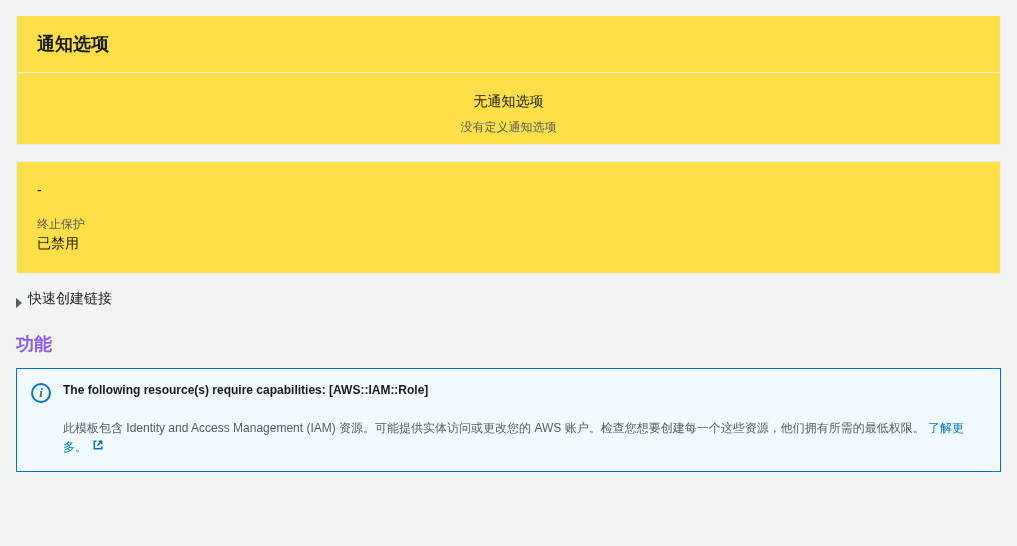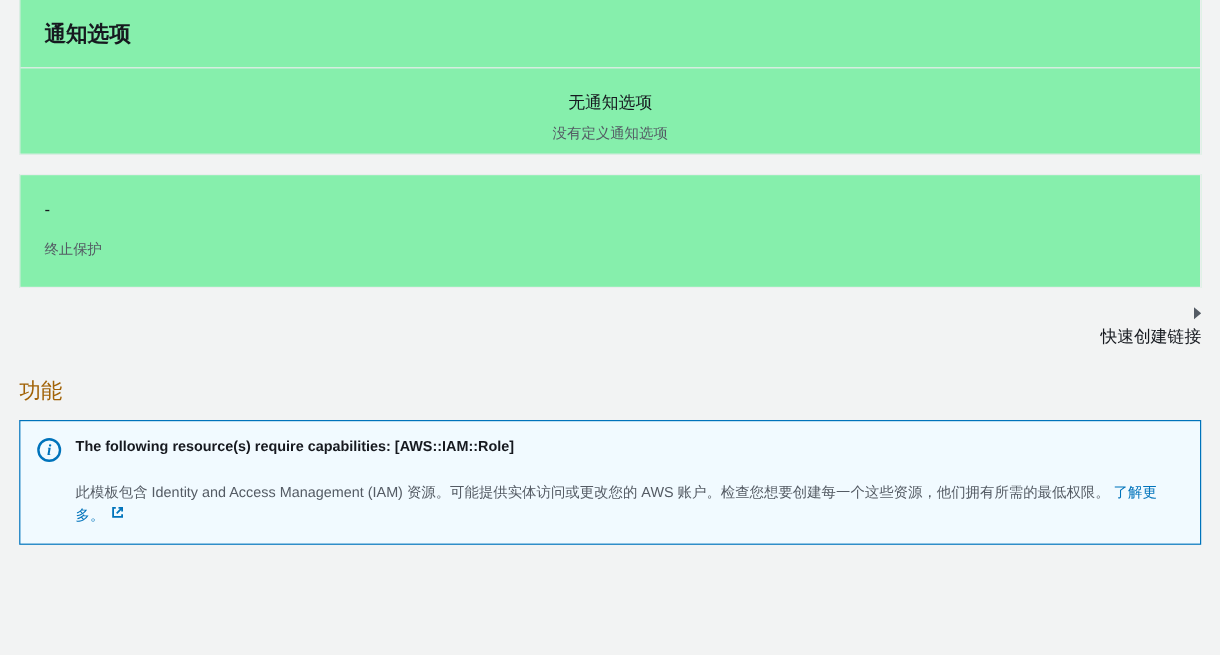--- a/index.html
+++ b/index.html
@@ -4,23 +4,23 @@
   <style>
     * { box-sizing: border-box; margin: 0; padding: 0; }
     body {
       font-family: "Amazon Ember", "Helvetica Neue", Arial, sans-serif;
       background: #f2f3f3;
       color: #16191f;
       font-size: 14px;
       padding: 0 0 60px 0;
     }
     .panel {
-      background: #86efac;
+      background: #fde047;
       border: 1px solid #eaeded;
-      margin: 0 16px;
+      margin: 16px 16px;
     }
     .panel + .panel { margin-top: 16px; }
     .panel.first { border-top: none; }
     .panel-header {
       padding: 16px 20px;
       font-size: 18px;
       font-weight: 700;
       border-bottom: 1px solid #eaeded;
     }
     .panel-sub-header {
@@ -59,35 +59,34 @@
     .kv-group + .kv-group { margin-top: 18px; }
 
     .expander {
       margin: 16px 16px 20px 16px;
       font-size: 14px;
       color: #16191f;
       display: flex;
       align-items: flex-end;
       gap: 6px;
       cursor: pointer;
-      flex-direction: column;
     }
     .expander .caret {
       display: inline-block;
       width: 0; height: 0;
       border-top: 5px solid transparent;
       border-bottom: 5px solid transparent;
       border-left: 6px solid #545b64;
     }
 
     .section-title {
       margin: 24px 16px 12px 16px;
       font-size: 18px;
-      font-weight: 400;
-      color: #a16207;
+      font-weight: 700;
+      color: #8b5cf6;
     }
 
     .info-box {
       margin: 0 16px;
       border: 1px solid #0073bb;
       background: #f1faff;
       padding: 14px 16px 14px 14px;
       display: flex;
       gap: 12px;
     }
@@ -126,20 +125,21 @@
   </div>
 </div>
 
 <div class="panel">
   <div class="panel-body">
     <div class="kv-group">
       <div class="kv-value">-</div>
     </div>
     <div class="kv-group">
       <div class="kv-label">终止保护</div>
+      <div class="kv-value">已禁用</div>
     </div>
   </div>
 </div>
 
 <div class="expander">
   <span class="caret"></span>
   <span>快速创建链接</span>
 </div>
 
 <div class="section-title">功能</div>

